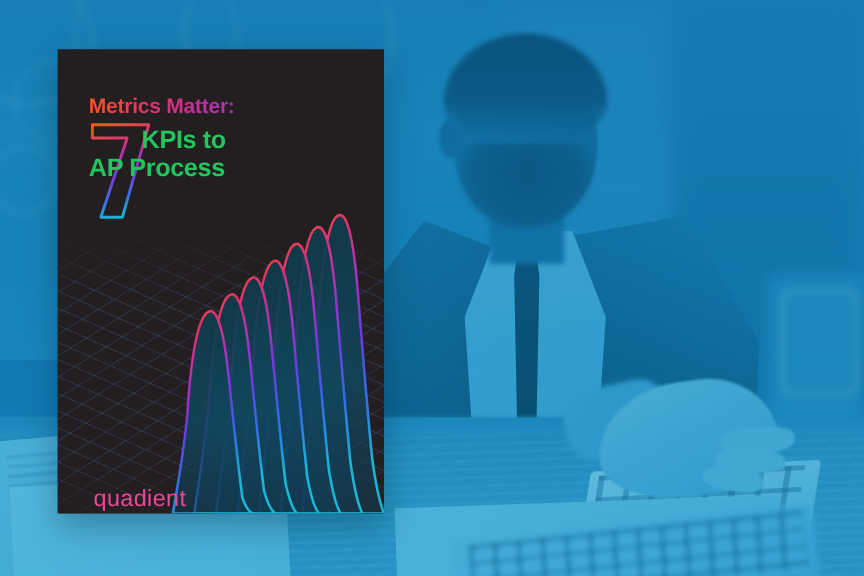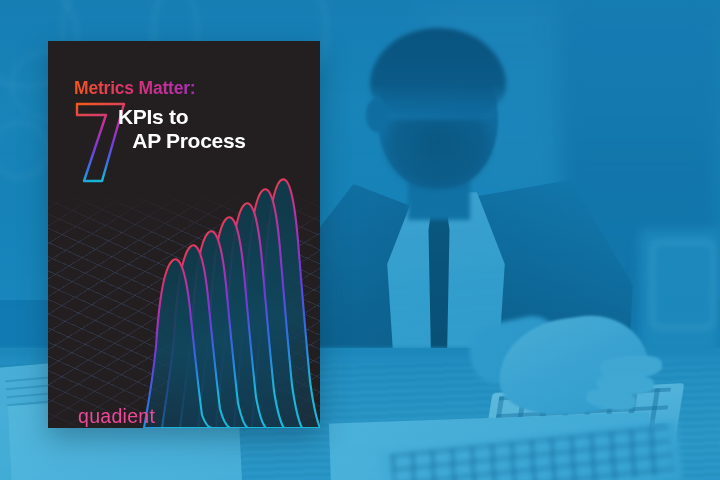--- a/index.html
+++ b/index.html
@@ -247,24 +247,24 @@
     -webkit-background-clip:text; background-clip:text;
     color:transparent; -webkit-text-fill-color:transparent;
     white-space:nowrap;
   }
 
   .head-row { position:relative; margin-top:6px; }
   .seven-wrap { position:absolute; left:-2px; top:-6px; width:60px; height:86px; }
 
   .headline {
     position:relative; margin-left:44px;
-    color:#ffffff; font-size:21px; font-weight:700; line-height:1.13;
+    color:#22c55e; font-size:21px; font-weight:700; line-height:1.13;
     letter-spacing:-.3px;
   }
-  .headline .l3 { margin-left:-44px;text-align:center; }
+  .headline .l3 { margin-left:-44px; }
 
   
   .logo { position:absolute; left:30px; top:366px; width:120px; }
   .logo-main {
     color:#ec4899; font-size:19.5px; font-weight:400; letter-spacing:.3px;
     line-height:1;
   }
 </style>
 </head>
 <body>

